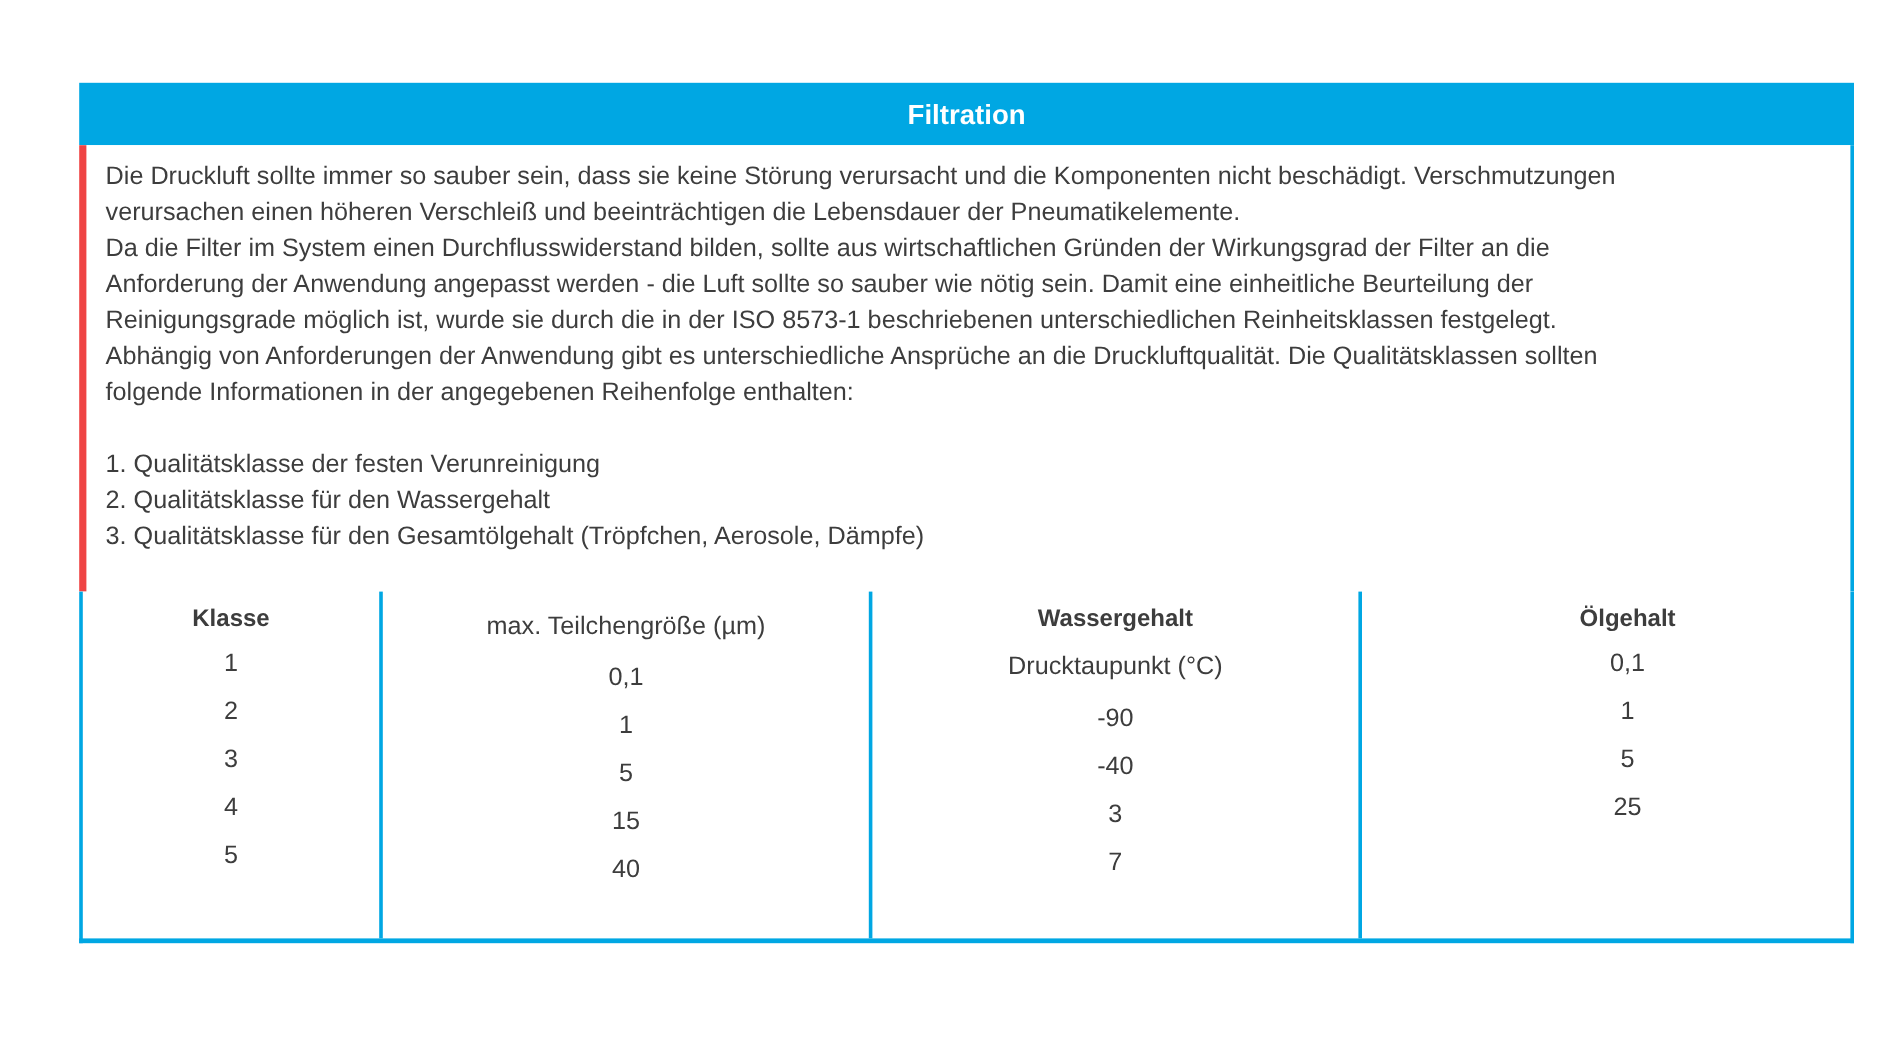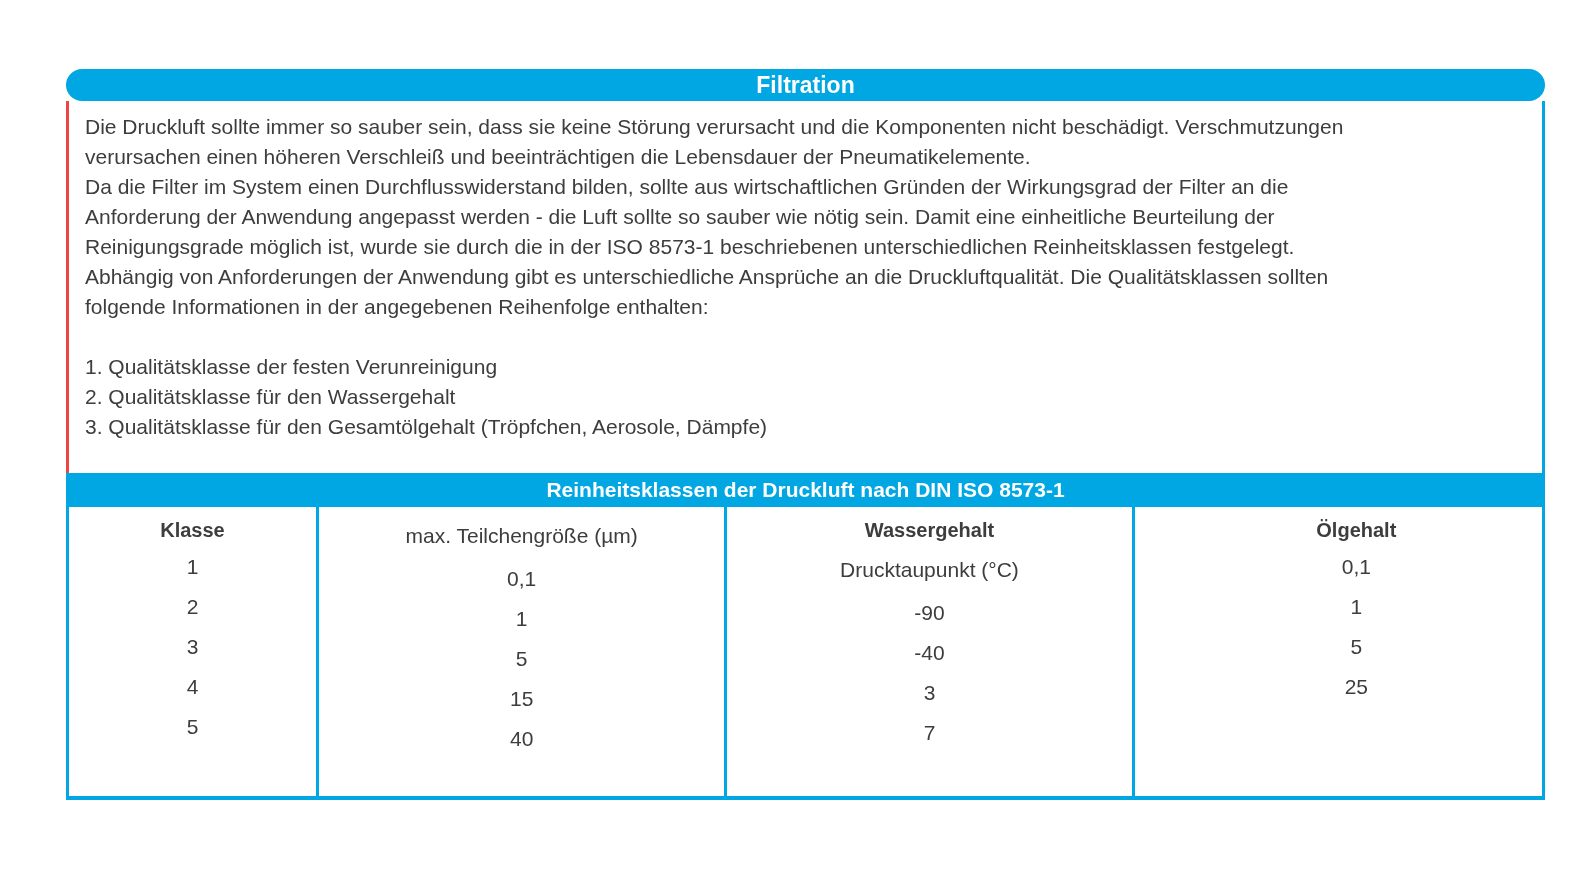--- a/index.html
+++ b/index.html
@@ -20,26 +20,26 @@
   }
   .bar {
     background: #00a7e3;
     color: #ffffff;
     font-weight: bold;
     display: flex;
     align-items: center;
     justify-content: center;
     text-align: center;
   }
-  .bar.main { height: 32px; font-size: 23px; border-radius: 17px; }
+  .bar.main { height: 52px; font-size: 23px; }
   .bar.table-title { height: 34px; font-size: 21px; }
   .text-box {
     box-sizing: border-box;
     height: 372px;
-    border-left: 3px solid #ef4444;
+    border-left: 6px solid #ef4444;
     border-right: 3px solid #00a7e3;
     padding: 11px 16px 0 16px;
     font-size: 21px;
     line-height: 30px;
     background: #ffffff;
   }
   .text-box .line { white-space: nowrap; }
   .spacer { height: 30px; }
   .data-table {
     box-sizing: border-box;
@@ -80,23 +80,20 @@
       <div class="line">Anforderung der Anwendung angepasst werden - die Luft sollte so sauber wie nötig sein. Damit eine einheitliche Beurteilung der</div>
       <div class="line">Reinigungsgrade möglich ist, wurde sie durch die in der ISO 8573-1 beschriebenen unterschiedlichen Reinheitsklassen festgelegt.</div>
       <div class="line">Abhängig von Anforderungen der Anwendung gibt es unterschiedliche Ansprüche an die Druckluftqualität. Die Qualitätsklassen sollten</div>
       <div class="line">folgende Informationen in der angegebenen Reihenfolge enthalten:</div>
       <div class="spacer"></div>
       <div class="line">1. Qualitätsklasse der festen Verunreinigung</div>
       <div class="line">2. Qualitätsklasse für den Wassergehalt</div>
       <div class="line">3. Qualitätsklasse für den Gesamtölgehalt (Tröpfchen, Aerosole, Dämpfe)</div>
     </div>
 
-    <div class="bar table-title">
-      <span>Reinheitsklassen der Druckluft nach DIN ISO 8573-1</span>
-    </div>
 
     <div class="data-table">
 
       <div class="col">
         <div class="h1">Klasse</div>
         <div class="h2"></div>
         <div class="val">1</div>
         <div class="val">2</div>
         <div class="val">3</div>
         <div class="val">4</div>

